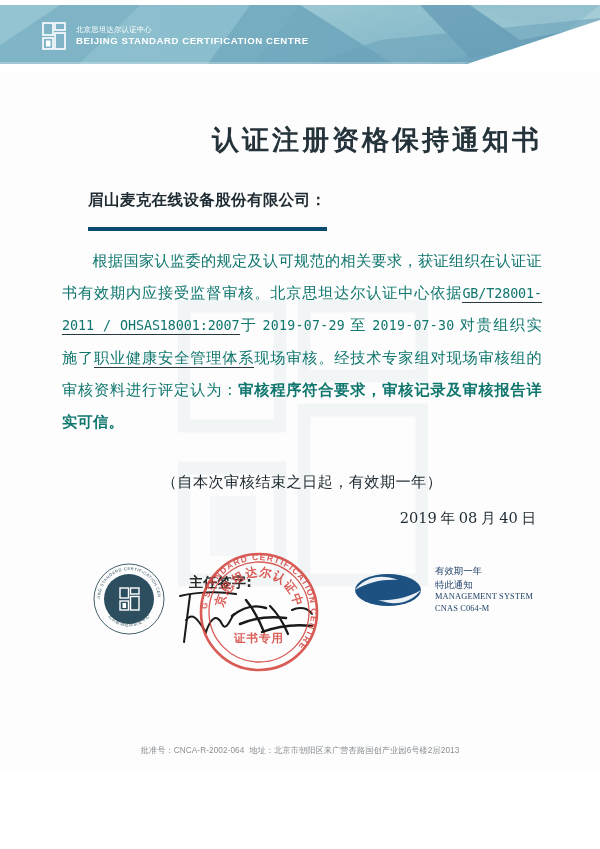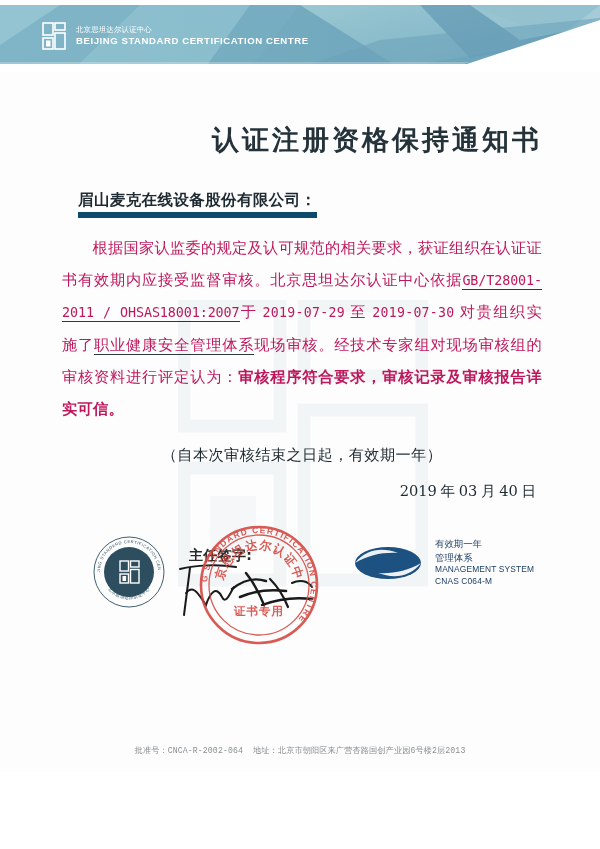--- a/index.html
+++ b/index.html
@@ -86,54 +86,54 @@
     font-family: "DejaVu Serif", "Liberation Serif", serif;
     font-size: 27px;
     font-weight: bold;
     color: #24323a;
     letter-spacing: 3px;
     margin-top: 50px;
   }
 
   .addressee {
     margin-top: 32px;
-    margin-left: 16px;
+    margin-left: 26px;
     font-size: 15.5px;
     font-weight: bold;
     color: #1e2a31;
     display: inline-block;
-    border-bottom: 6px solid #0c4a6e;
-    padding-bottom: 1px;
+    border-bottom: 4px solid #0c4a6e;
+    padding-bottom: 16px;
     letter-spacing: 0.4px;
   }
 
   .para {
     margin-top: 14px;
     font-size: 15.2px;
-    color: #be185d;
+    color: #0f766e;
     line-height: 2.12;
     text-align: justify;
     letter-spacing: 0.3px;
   }
   .para.indent { text-indent: 2em; }
 
   .u { border-bottom: 1px solid #2a3840; padding-bottom: 1px; }
   .b { font-weight: bold; }
   .mono {
     font-family: "DejaVu Sans Mono", "Liberation Mono", monospace;
     font-size: 13.4px;
     letter-spacing: -0.1px;
   }
   .num {
     font-family: "DejaVu Sans Mono", "Liberation Mono", monospace;
     font-size: 13.2px;
   }
 
   .validity {
-    margin-top: 20px;
+    margin-top: 34px;
     text-align: center;
     font-size: 15.2px;
     color: #1e2a31;
     letter-spacing: 0.4px;
   }
 
   .date-line {
     margin-top: 16px;
     text-align: right;
     font-size: 14.6px;
@@ -197,37 +197,37 @@
     gap: 11px;
   }
   .cnas-mark { width: 72px; height: 40px; flex: none; }
   .cnas-text { line-height: 1.42; }
   .cnas-cn {
     font-family: "DejaVu Sans", sans-serif;
     font-size: 9.4px;
     color: #1c3f66;
   }
   .cnas-en {
-    font-family: Liberation Sans, sans-serif;
+    font-family: Liberation Serif, serif;
     font-size: 8.4px;
     color: #1c3f66;
     letter-spacing: 0.15px;
   }
 
   
   .footer {
     position: absolute;
     left: 0;
     bottom: 14px;
     width: 600px;
     text-align: center;
     z-index: 3;
   }
   .footer-line {
-    font-family: Liberation Mono, monospace;
+    font-family: Liberation Sans, sans-serif;
     font-size: 8.2px;
     color: #8a8f93;
     letter-spacing: 0.1px;
     line-height: 1.85;
   }
   .footer-line.second { font-size: 8.4px; }
 </style>
 </head>
 <body>
 
@@ -296,21 +296,21 @@
     <p class="para indent">
       <span>根据国家认监委的规定及认可规范的相关要求，获证组织在认证证书有效期内应接受监督审核。北京思坦达尔认证中心依据</span><span class="u mono">GB/T28001-2011 / OHSAS18001:2007</span><span>于</span> <span class="num">2019-07-29</span> <span>至</span> <span class="num">2019-07-30</span> <span>对贵组织实施了</span><span class="u">职业健康安全管理体系</span><span>现场审核。经技术专家组对现场审核组的审核资料进行评定认为：</span><span class="b">审核程序符合要求，审核记录及审核报告详实可信。</span>
     </p>
 
 
     <div class="validity">（自本次审核结束之日起，有效期一年）</div>
 
     <div class="date-line">
       <span class="dnum">2019</span>
       <span>年</span>
-      <span class="dnum">03</span>
+      <span class="dnum">08</span>
       <span>月</span>
       <span class="dnum">40</span>
       <span>日</span>
     </div>
 
     <div class="sig-zone">
 
       <svg class="badge-logo" viewBox="0 0 74 74">
         <circle cx="37" cy="37" r="35" fill="none" stroke="#2d4e5e" stroke-width="0.9"></circle>
         <circle cx="37" cy="37" r="25" fill="#2d4e5e"></circle>
@@ -361,21 +361,21 @@
 
       <div class="cnas">
         <svg class="cnas-mark" viewBox="0 0 72 40">
           <ellipse cx="36" cy="20" rx="33" ry="16" fill="#1c5182"></ellipse>
           <path d="M3 20 C 14 6, 30 4, 46 10 C 32 9, 16 12, 3 20 Z" fill="#ffffff" opacity="0.92"></path>
           <path d="M69 20 C 58 34, 42 36, 26 30 C 40 31, 56 28, 69 20 Z" fill="#ffffff" opacity="0.92"></path>
           <text x="36" y="26" font-family="Liberation Sans, sans-serif" font-size="15.5" font-weight="bold" fill="#1c5182" text-anchor="middle" letter-spacing="-0.4">CNAS</text>
         </svg>
         <div class="cnas-text">
           <div class="cnas-cn">有效期一年</div>
-          <div class="cnas-cn">管理体系</div>
+          <div class="cnas-cn">特此通知</div>
           <div class="cnas-en">MANAGEMENT SYSTEM</div>
           <div class="cnas-en">CNAS C064-M</div>
         </div>
       </div>
 
     </div>
   </div>
 
   <div class="footer">
     <div class="footer-line">

